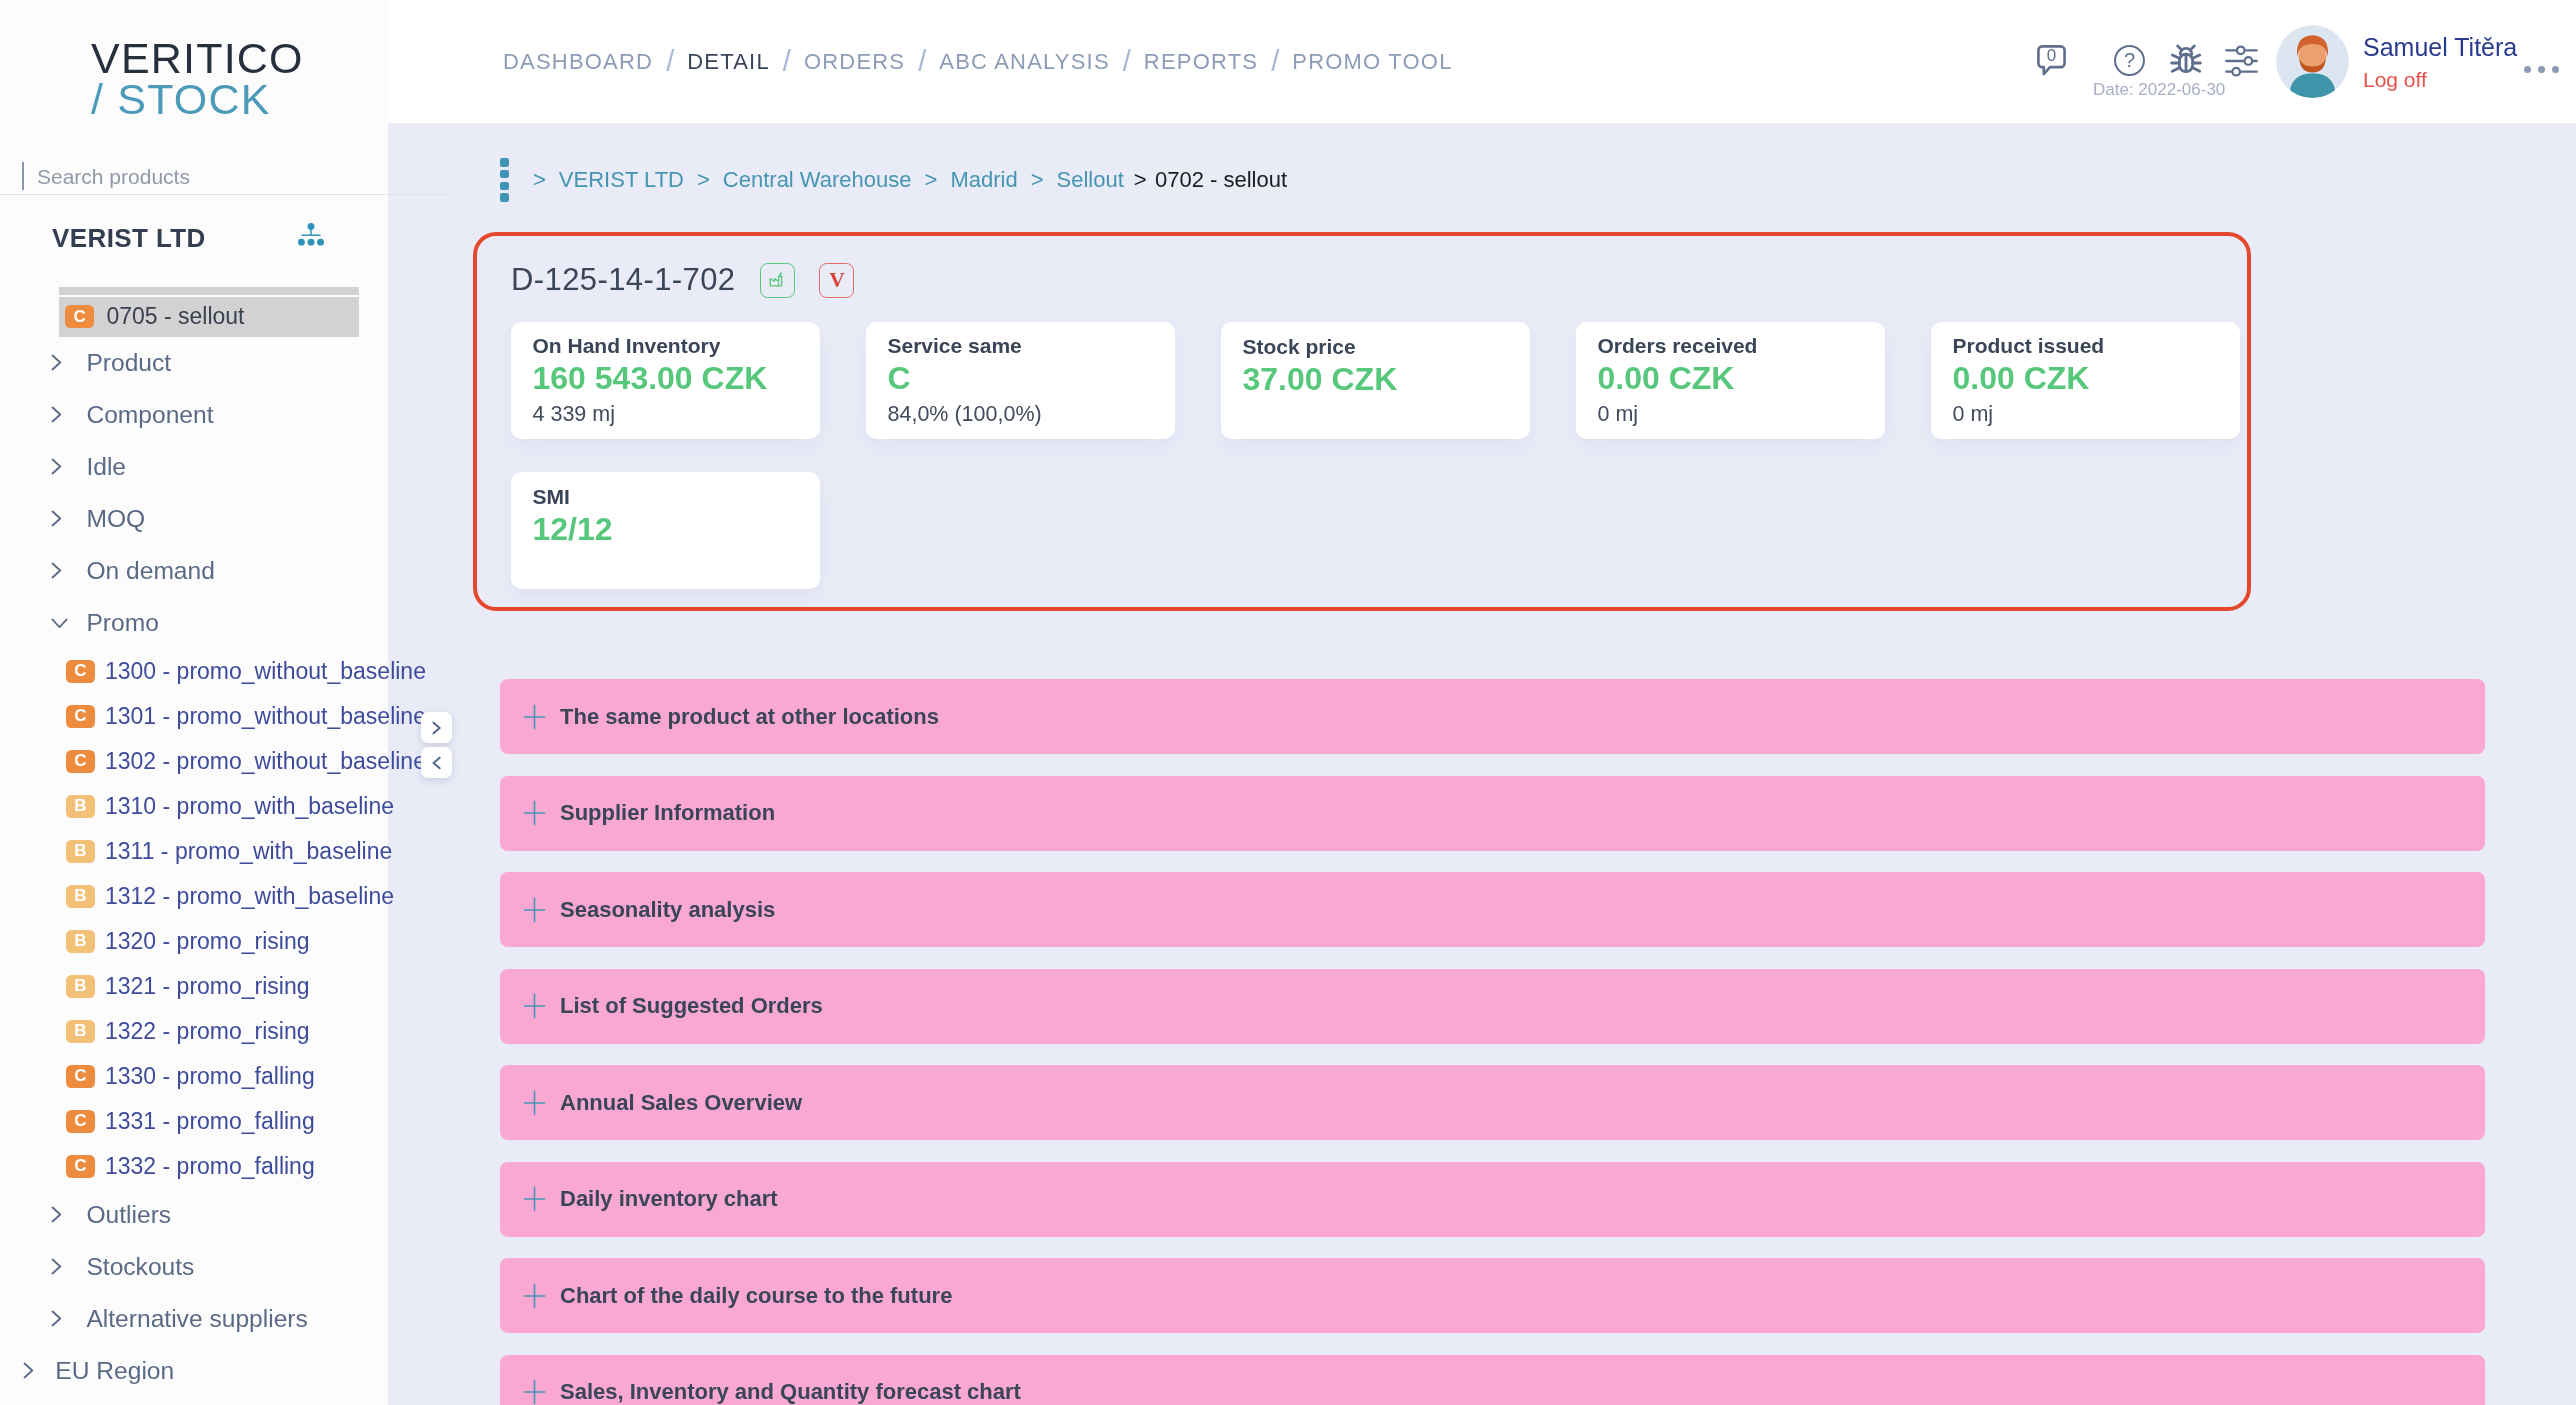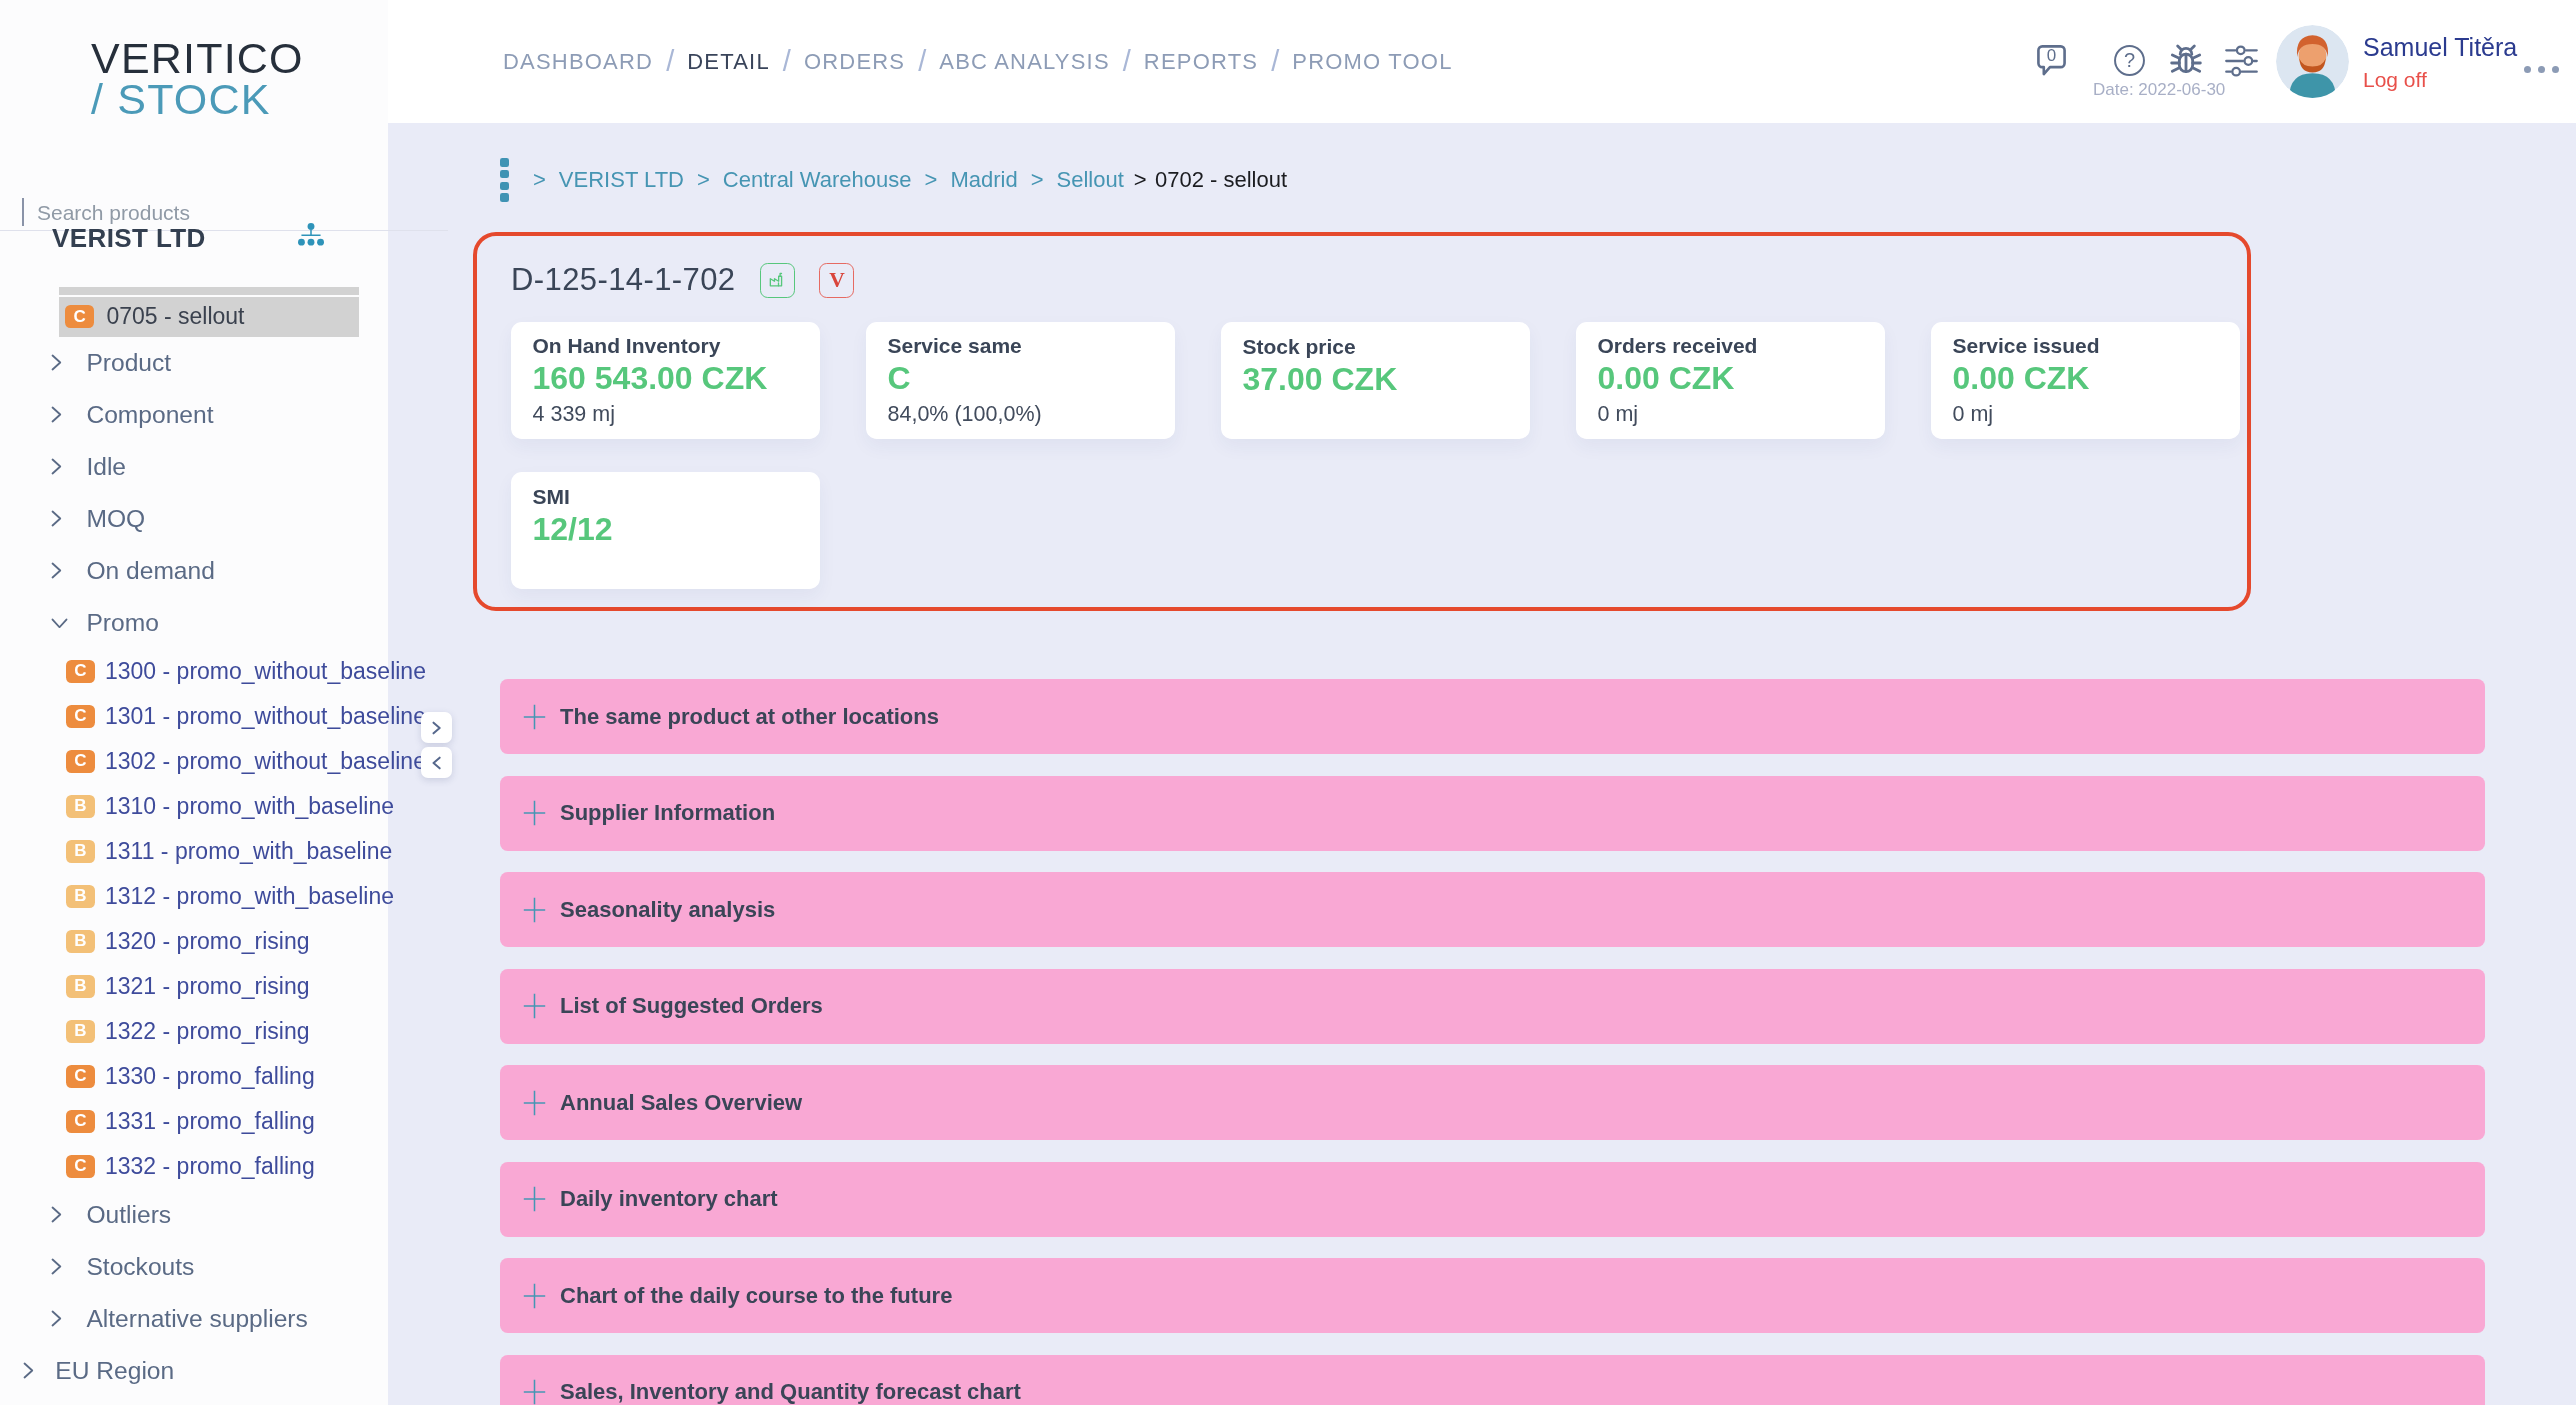--- a/index.html
+++ b/index.html
@@ -2,21 +2,21 @@
 <html style="font-size:12.3px"><head>
 <meta charset="utf-8">
 <style>
   html,body{margin:0;padding:0;width:2576px;height:1406px;overflow:hidden;}
   body{background:#E9EBF7;font-family:"Liberation Sans",sans-serif;position:relative;color:#3A4557;}
 
   
   .sidebar{position:absolute;left:0;top:0;width:388px;height:1406px;background:#FCFCFD;z-index:2;}
   .logo{position:absolute;left:91px;top:38px;font-size:43px;font-weight:500;letter-spacing:1.2px;color:#262F3B;line-height:41px;white-space:nowrap;}
   .logo .stock{color:#4B9AB8;}
-  .search-row{position:absolute;left:0;top:157px;width:448px;height:38px;border-bottom:1.5px solid #DFE1EC;box-sizing:border-box;margin-top:36px;}
+  .search-row{position:absolute;left:0;top:157px;width:448px;height:38px;border-bottom:1.5px solid #DFE1EC;box-sizing:border-box;}
   .search-accent{position:absolute;left:21.5px;top:5.4px;width:2.3px;height:28px;background:#8A93A8;}
   .search-input{position:absolute;left:35px;top:1.5px;width:338px;height:34px;border:none;outline:none;background:transparent;font-size:21px;font-family:"Liberation Sans",sans-serif;color:#333;}
   .search-input::placeholder{color:#909AA6;opacity:1;}
   .company-row{position:absolute;left:0;top:221px;width:388px;height:35px;}
   .company-name{position:absolute;left:52px;top:1.5px;font-size:26px;font-weight:800;letter-spacing:0.4px;color:#333F50;}
   .org-icon{position:absolute;left:298px;top:1.5px;}
   .tree{position:absolute;left:0;top:277px;width:388px;}
   .partial-strip{margin:10px 0 2.3px 59px;width:300px;height:7.7px;background:#D2D2D2;}
   .selected-row{margin-left:59px;width:300px;height:40px;background:#D2D2D2;display:flex;align-items:center;cursor:pointer;}
   .selected-row .abadge{margin-left:6.1px;}
@@ -376,21 +376,21 @@
       <div class="kpi-label">Stock price</div>
       <div class="kpi-value">37.00 CZK</div>
       <div class="kpi-sub"></div>
     </div>
     <div class="kpi-card">
       <div class="kpi-label">Orders received</div>
       <div class="kpi-value">0.00 CZK</div>
       <div class="kpi-sub">0 mj</div>
     </div>
     <div class="kpi-card">
-      <div class="kpi-label">Service issued</div>
+      <div class="kpi-label">Product issued</div>
       <div class="kpi-value">0.00 CZK</div>
       <div class="kpi-sub">0 mj</div>
     </div>
   </div>
 
   <div class="cards-row row2">
     <div class="kpi-card">
       <div class="kpi-label">SMI</div>
       <div class="kpi-value">12/12</div>
       <div class="kpi-sub"></div>

